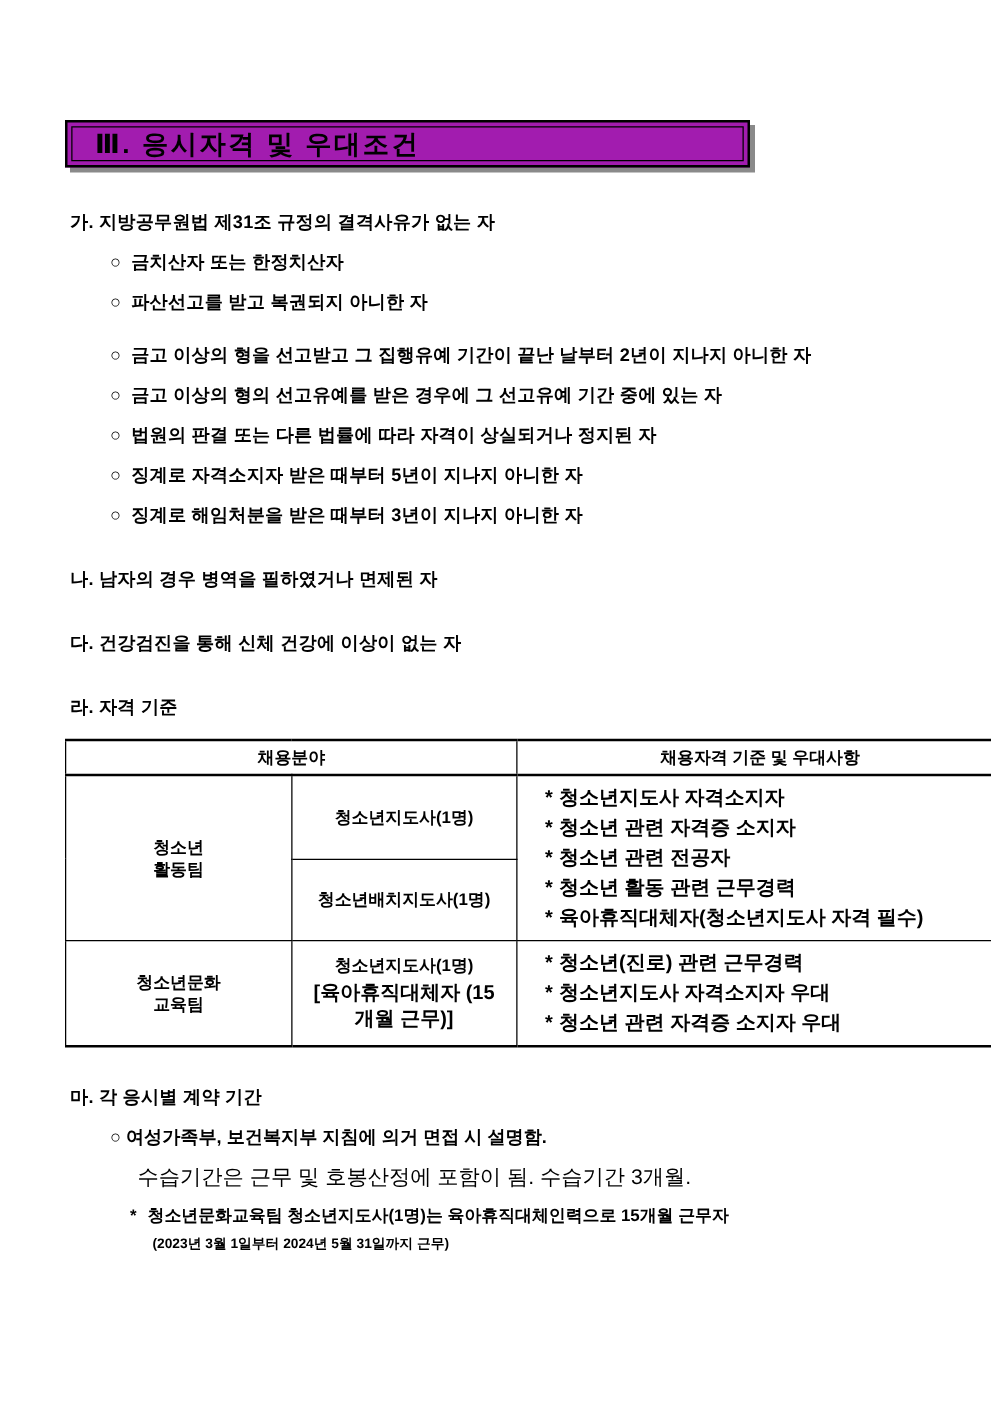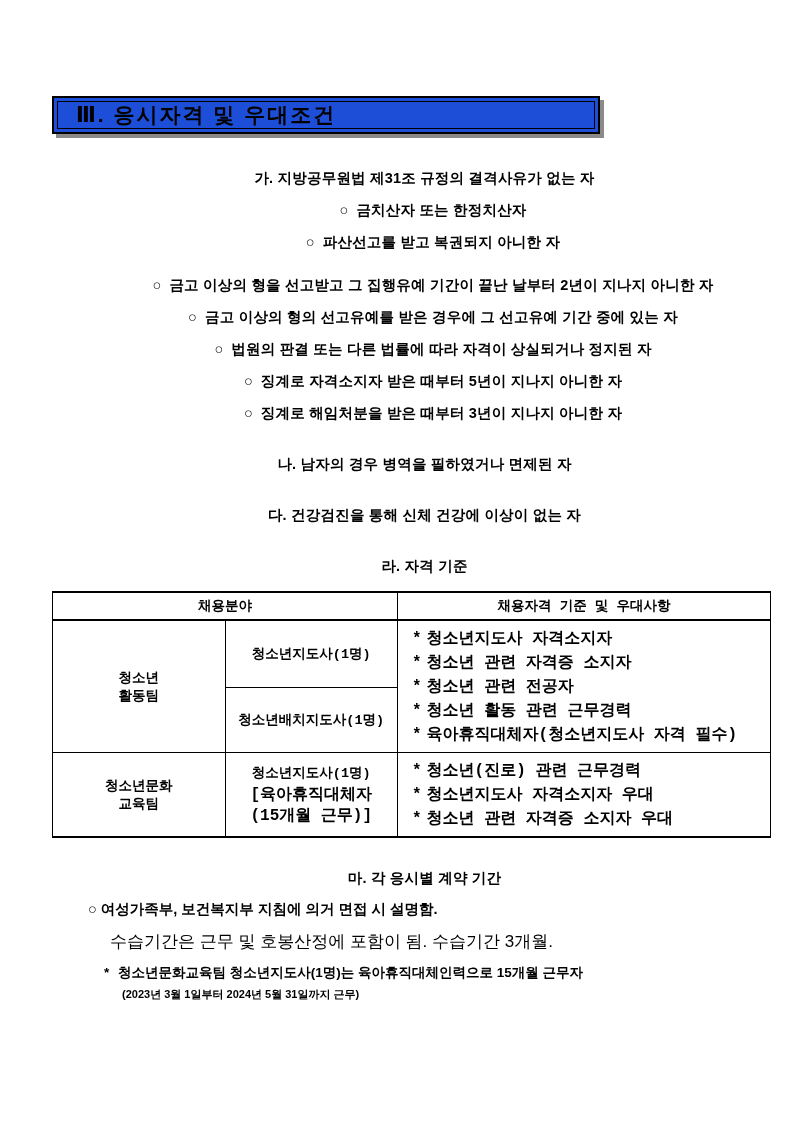--- a/index.html
+++ b/index.html
@@ -39,21 +39,21 @@
     height: 100%;
     background: #8a8a8a;
   }
   .heading-box {
     position: absolute;
     left: 0;
     top: 0;
     width: 100%;
     height: 100%;
     border: 2px solid #000000;
-    background: #1d4ed8;
+    background: #a21caf;
     box-sizing: border-box;
     display: flex;
     align-items: center;
   }
   .heading-inner {
     position: absolute;
     left: 3px;
     top: 3px;
     right: 3px;
     bottom: 3px;
@@ -75,21 +75,20 @@
     position: absolute;
     left: 0;
     top: 168px;
     width: 793px;
   }
   .item {
     font-size: 14.5px;
     line-height: 1.45;
     margin: 0 0 0 0;
     white-space: nowrap;
-    text-align: center;
   }
   .lvl1 {
     margin-left: 56px;
     font-weight: bold;
     letter-spacing: 0.2px;
   }
   .lvl2 {
     margin-left: 88px;
     font-weight: bold;
     letter-spacing: 0.2px;
@@ -111,25 +110,24 @@
     margin: 14px 0 0 52px;
     width: 692px;
   }
   table.qual {
     border-collapse: collapse;
     width: 692px;
     table-layout: fixed;
   }
   table.qual td, table.qual th {
     border: 1px solid #000000;
-    padding: 4px 6px;
+    padding: 4px 14px;
     font-size: 13.5px;
     font-weight: bold;
     vertical-align: middle;
-    font-family: Liberation Mono, monospace;
   }
   table.qual .thead-top td {
     border-top: 2px solid #000000;
   }
   .col-team { width: 110px; text-align: center; }
   .col-pos  { width: 222px; text-align: center; }
   .col-req  { width: 360px; text-align: left; }
   .req-line {
     margin: 3px 8px;
     font-size: 16px;

